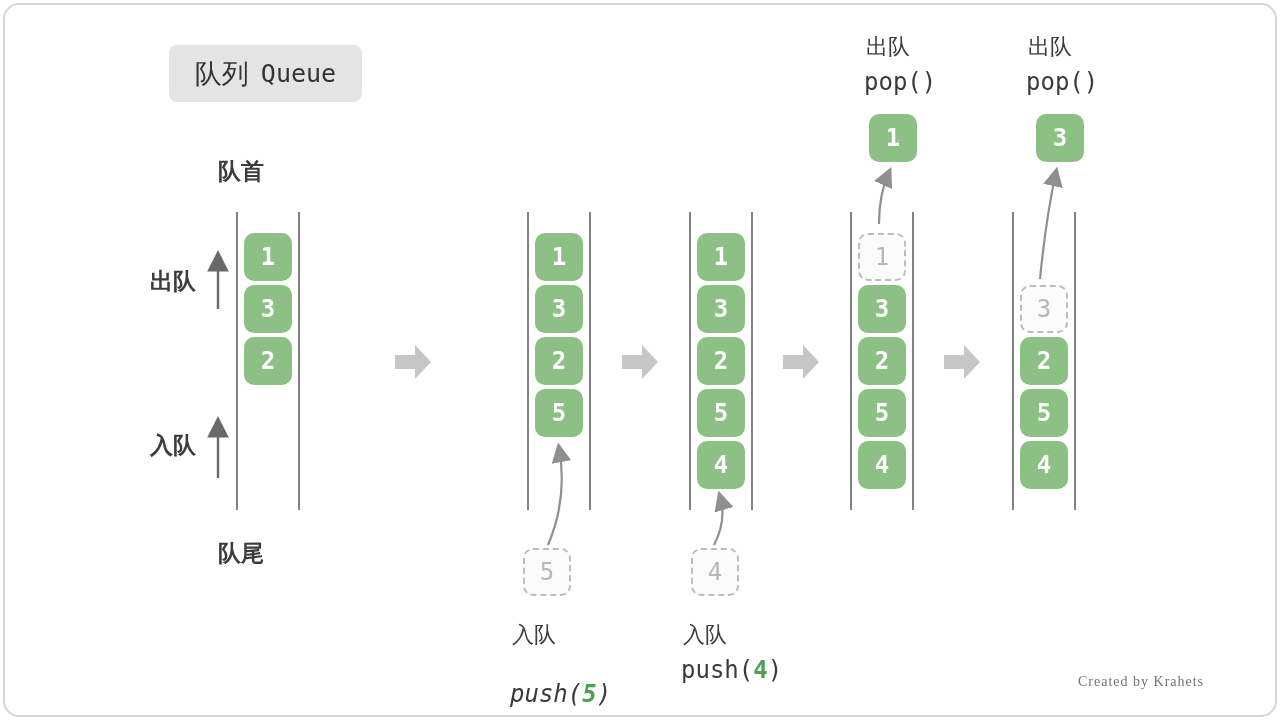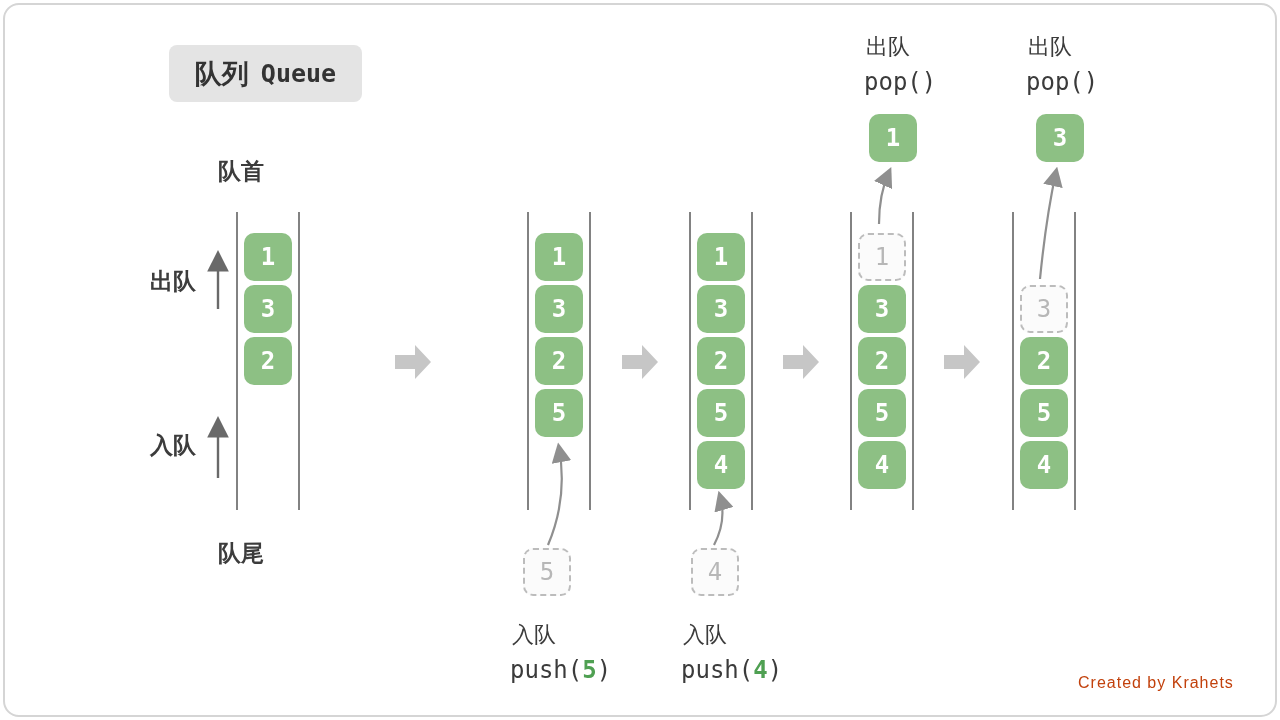--- a/index.html
+++ b/index.html
@@ -33,27 +33,27 @@
     width: 193px; height: 57px;
     background: #e4e4e4;
     border-radius: 8px;
     display: flex;
     align-items: center;
     justify-content: center;
     gap: 12px;
   }
   .badge-zh {
     font-size: 27px;
-    font-weight: 700;
+    font-weight: 400;
     color: #333333;
   }
   .badge-en {
     font-family: "DejaVu Sans Mono", monospace;
     font-size: 25px;
-    font-weight: 700;
+    font-weight: 400;
     color: #333333;
   }
 
   .cjk-bold {
     position: absolute;
     font-size: 23px;
     font-weight: 700;
     color: #3c3c3c;
     white-space: nowrap;
   }
@@ -101,23 +101,23 @@
     justify-content: center;
     font-family: "DejaVu Sans Mono", monospace;
     font-size: 24px;
     font-weight: 400;
     color: #b7b7b7;
   }
 
   .watermark {
     position: absolute;
     left: 1078px; top: 674px;
-    font-family: Liberation Sans, sans-serif;
-    font-size: 16px;
-    color: #c2410c;
+    font-family: Liberation Serif, serif;
+    font-size: 14px;
+    color: #737373;
     letter-spacing: 1px;
     white-space: nowrap;
   }
 </style>
 </head>
 <body>
 
 <div id="canvas">
 
   <div class="frame"></div>
@@ -176,21 +176,21 @@
   <div class="box" style="left:244px;top:233px;">1</div>
   <div class="box" style="left:244px;top:285px;">3</div>
   <div class="box" style="left:244px;top:337px;">2</div>
 
   <div class="box" style="left:535px;top:233px;">1</div>
   <div class="box" style="left:535px;top:285px;">3</div>
   <div class="box" style="left:535px;top:337px;">2</div>
   <div class="box" style="left:535px;top:389px;">5</div>
   <div class="ghost" style="left:523px;top:548px;">5</div>
   <div class="cjk-op" style="left:512px;top:620px;">入队</div>
-  <div class="code" style="left:510px;top:656px;"><span>push(</span><span class="arg">5</span><span>)</span></div>
+  <div class="code" style="left:510px;top:680px;font-style:italic;"><span>push(</span><span class="arg">5</span><span>)</span></div>
 
   <div class="box" style="left:697px;top:233px;">1</div>
   <div class="box" style="left:697px;top:285px;">3</div>
   <div class="box" style="left:697px;top:337px;">2</div>
   <div class="box" style="left:697px;top:389px;">5</div>
   <div class="box" style="left:697px;top:441px;">4</div>
   <div class="ghost" style="left:691px;top:548px;">4</div>
   <div class="cjk-op" style="left:683px;top:620px;">入队</div>
   <div class="code" style="left:681px;top:656px;"><span>push(</span><span class="arg">4</span><span>)</span></div>
 

